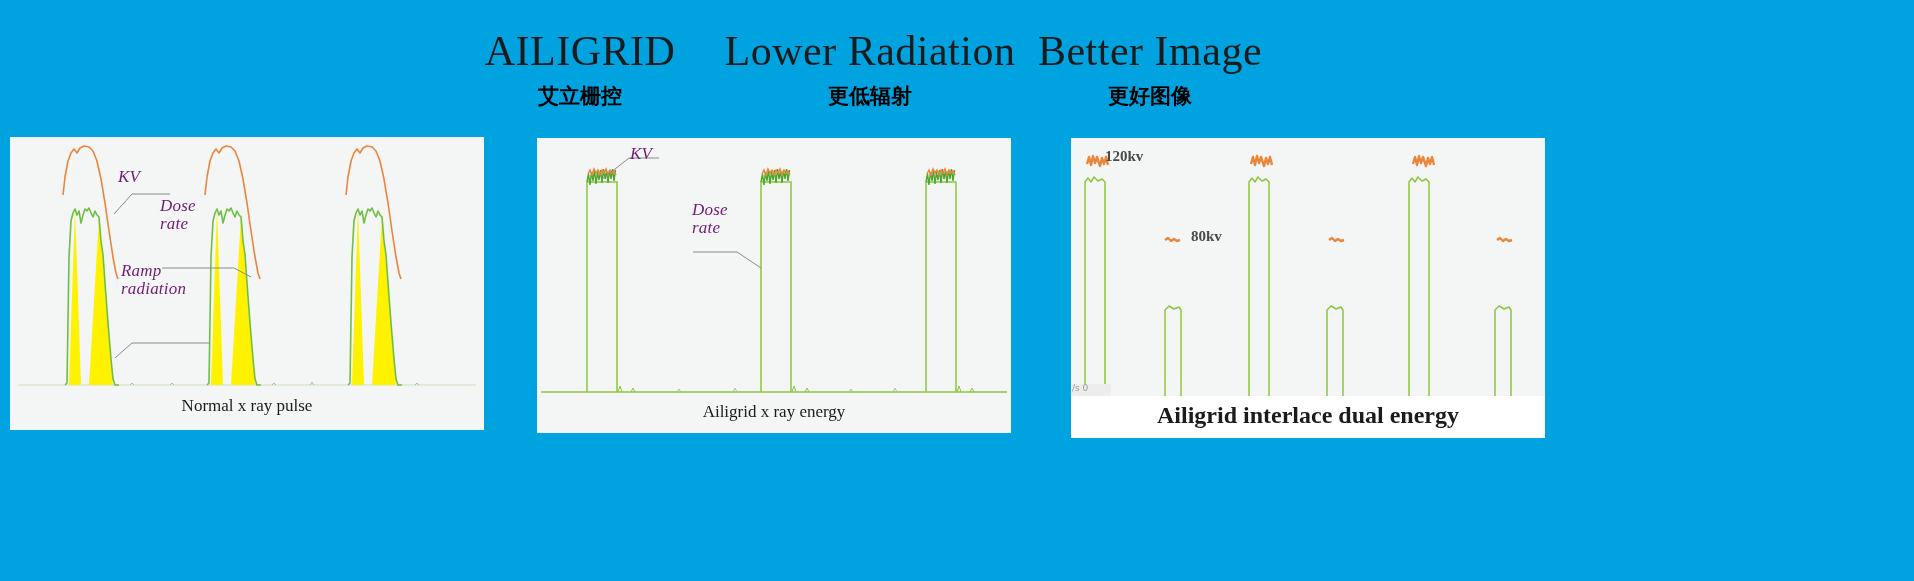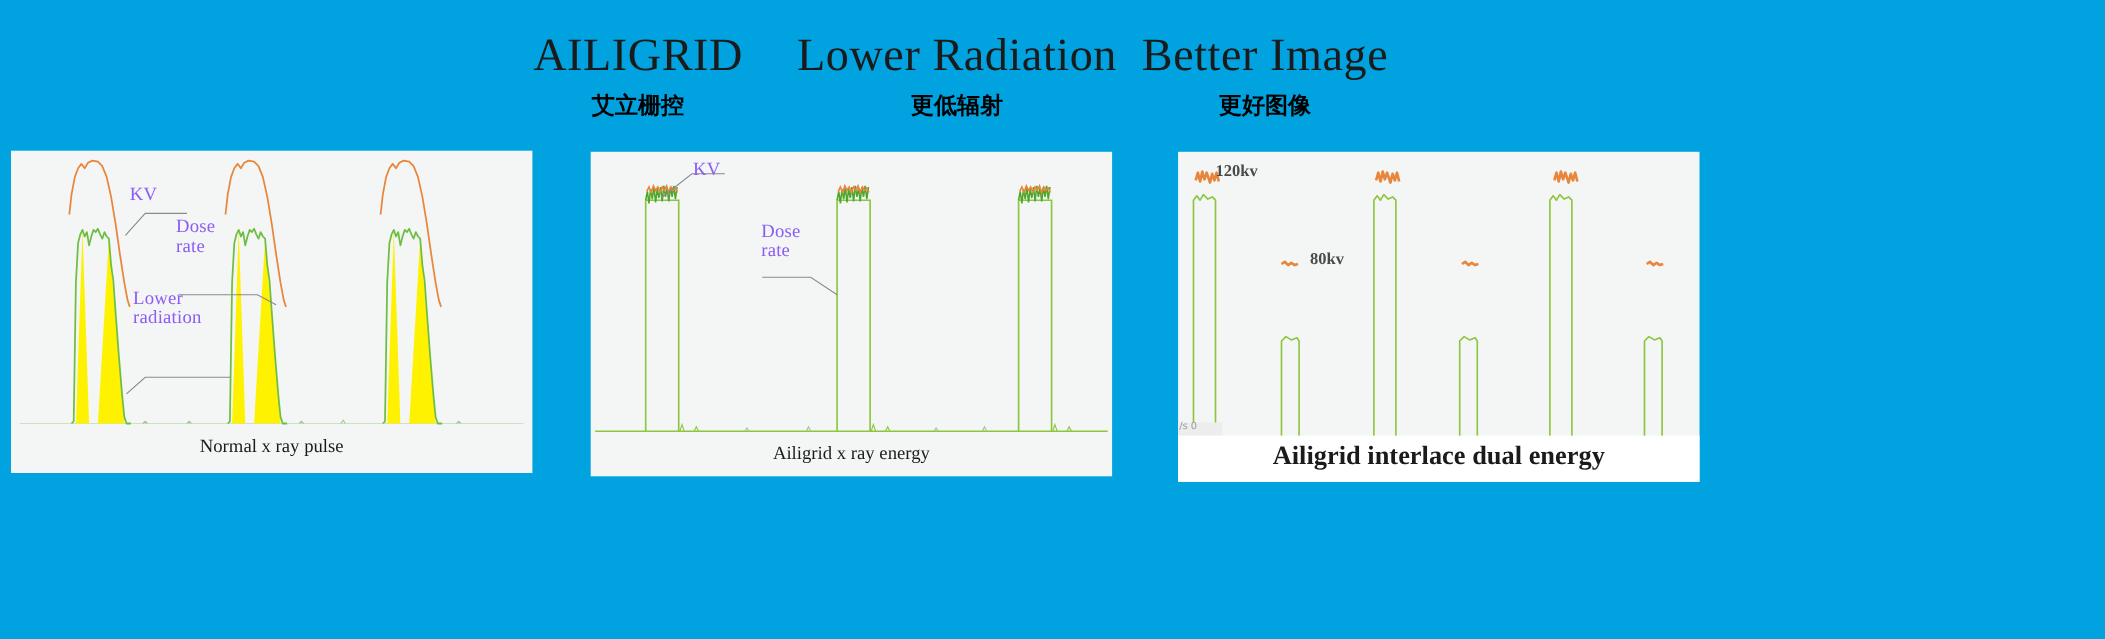--- a/index.html
+++ b/index.html
@@ -64,24 +64,25 @@
 
   
   #capstrip2{
     position:absolute;left:0;bottom:0;width:100%;height:42px;background:#FFFFFF;
   }
 
   
   .anno{
     position:absolute;
     font-family:"Liberation Serif", serif;
-    color:#8b5cf6;
+    color:#701a75;
     line-height:1.05;
     white-space:pre-line;
     letter-spacing:0.2px;
+    font-style:italic;
   }
 
   
   .kvlabel{
     position:absolute;
     font-family:"Liberation Serif", serif;
     font-weight:bold;
     color:#4a4a4a;
     font-size:15px;
     white-space:nowrap;
@@ -151,21 +152,21 @@
       <path d="M 241,140 L 224,131 L 152,131" fill="none" stroke="#8a8a8a" stroke-width="1"></path>
       <path d="M 105,221 L 122,206 L 200,206" fill="none" stroke="#8a8a8a" stroke-width="1"></path>
     </svg>
   </div>
 
   <div class="anno" style="left:108px;top:31px;font-size:17px;">KV</div>
 
   <div class="anno" style="left:150px;top:60px;font-size:17px;text-align:left;">Dose
 rate</div>
 
-  <div class="anno" style="left:111px;top:125px;font-size:17px;text-align:left;">Lower
+  <div class="anno" style="left:111px;top:125px;font-size:17px;text-align:left;">Ramp
 radiation</div>
 
   <div class="caption" id="cap0">Normal x ray pulse</div>
 </div>
 
 <div class="panel" id="panel1">
 
   <div class="plot">
     <svg viewBox="0 0 474 295" preserveAspectRatio="none" xmlns="http://www.w3.org/2000/svg">
       <defs>

